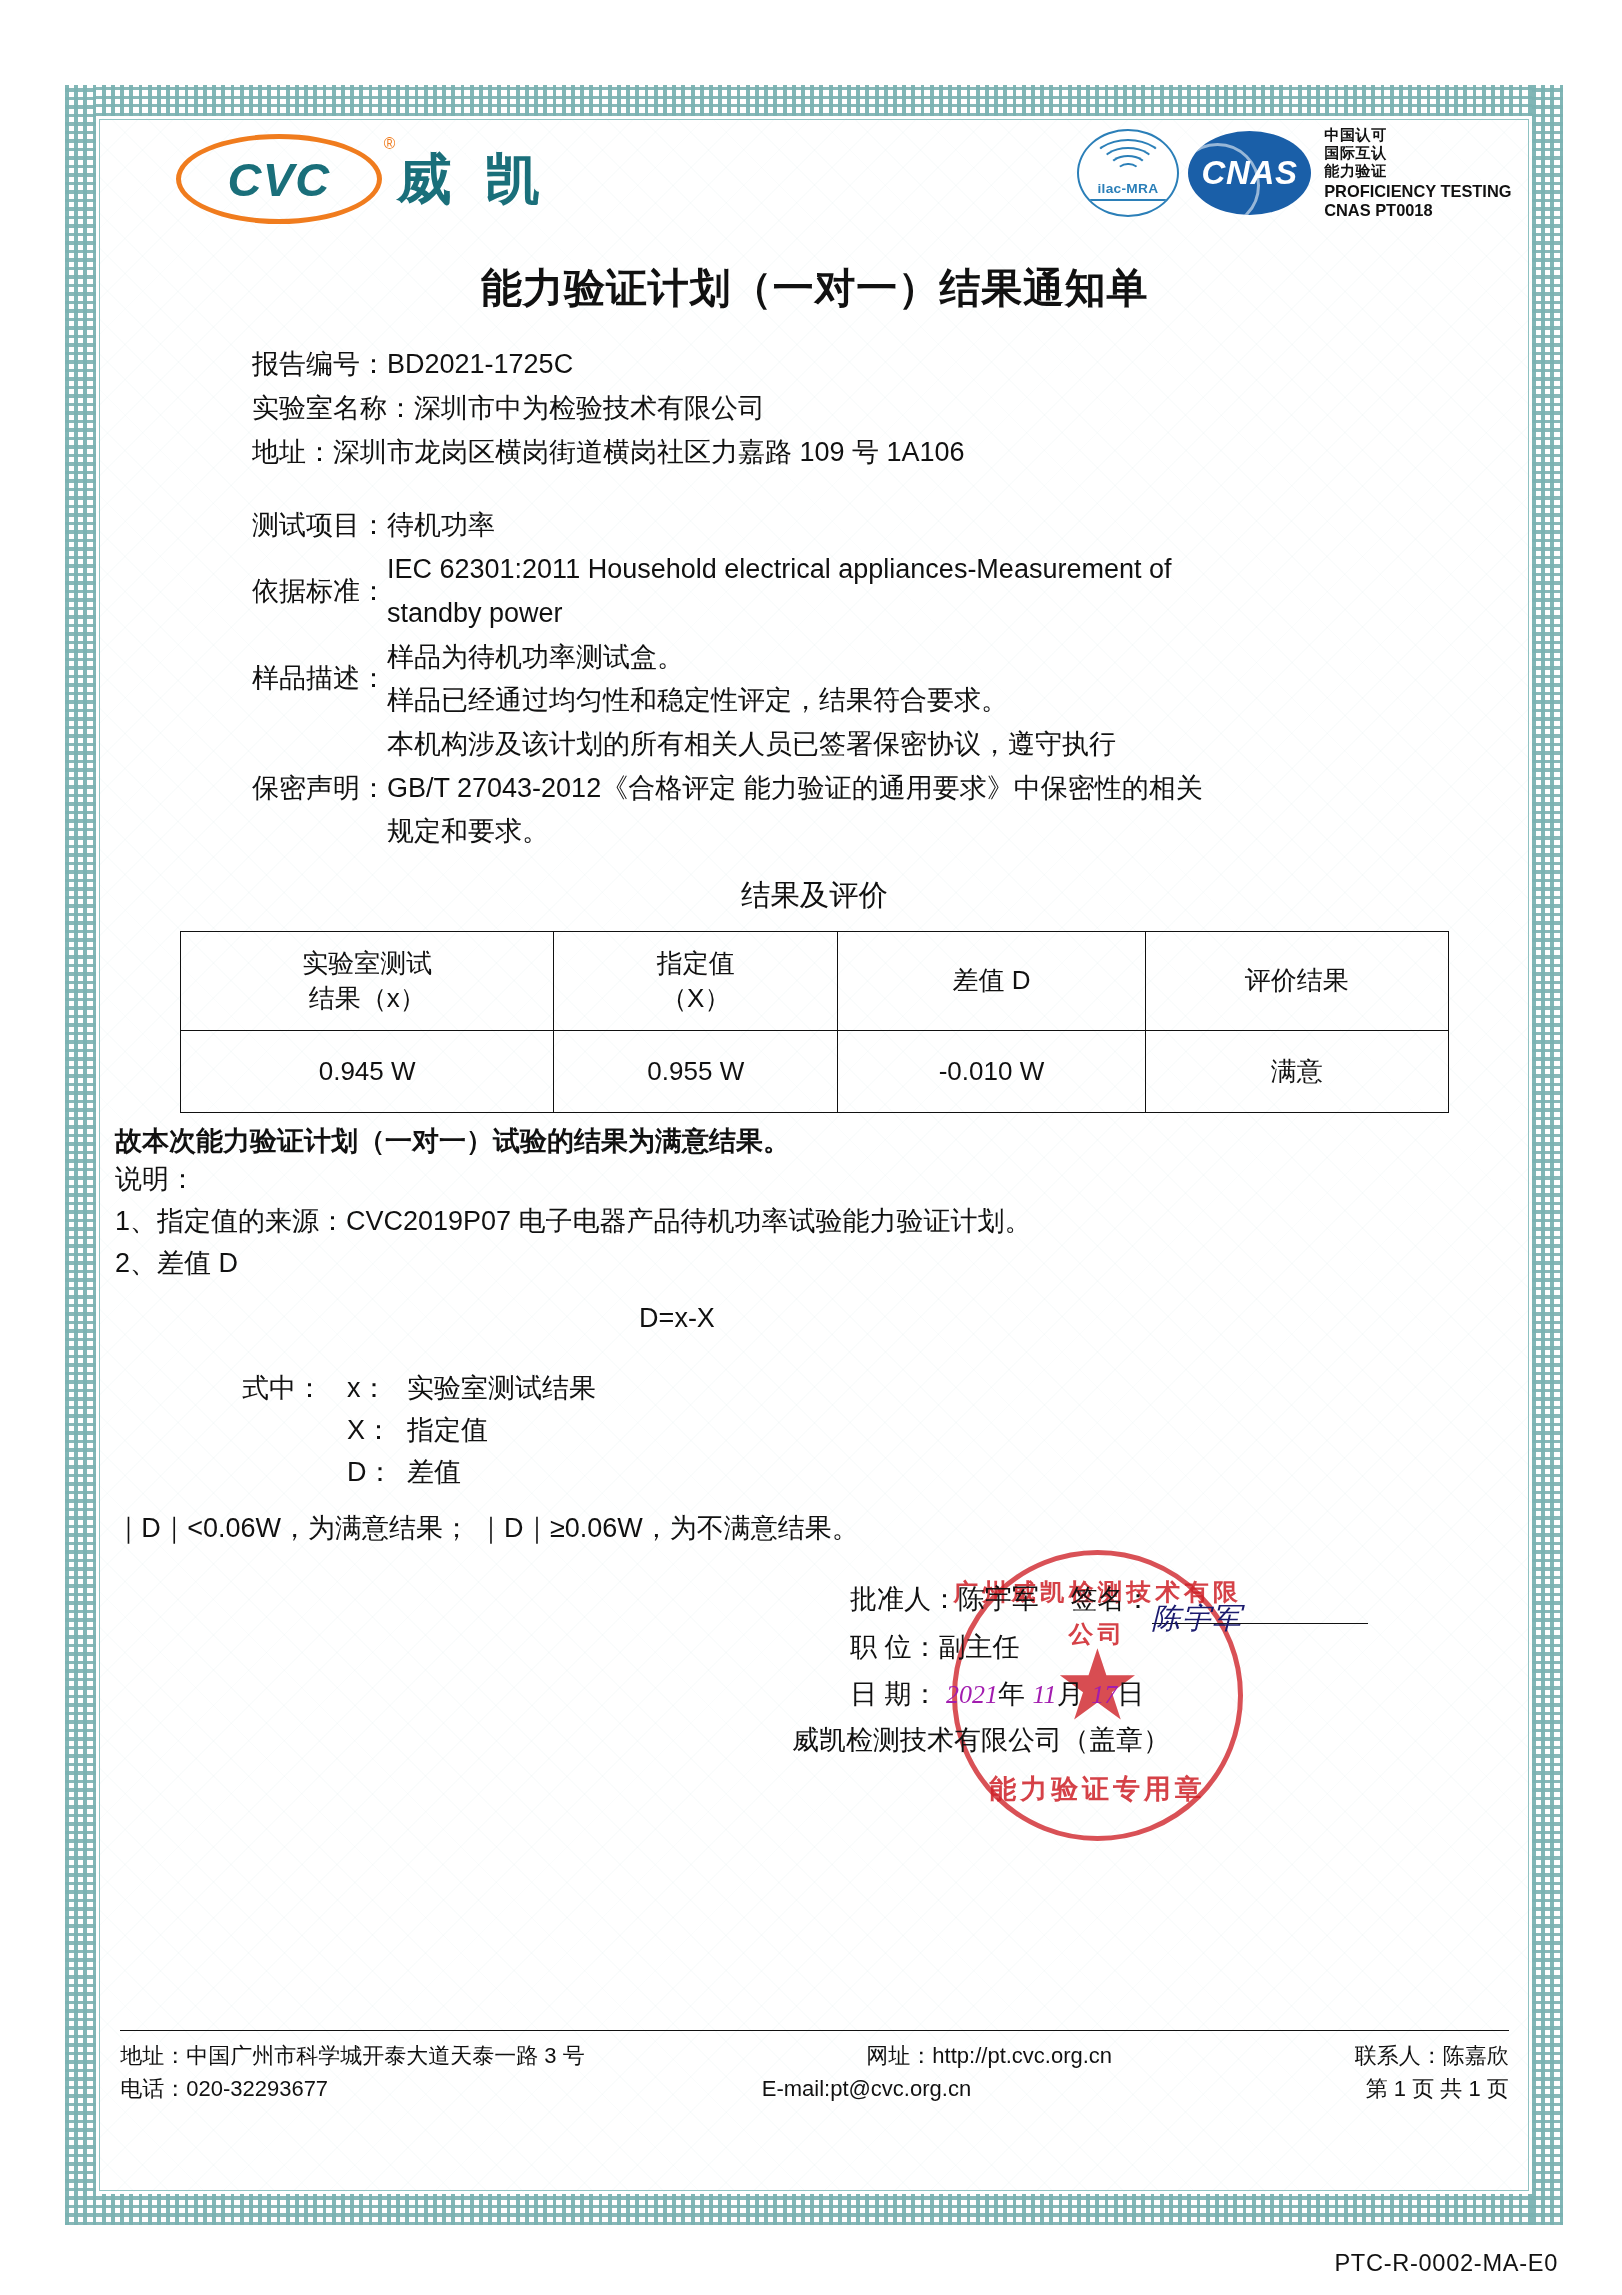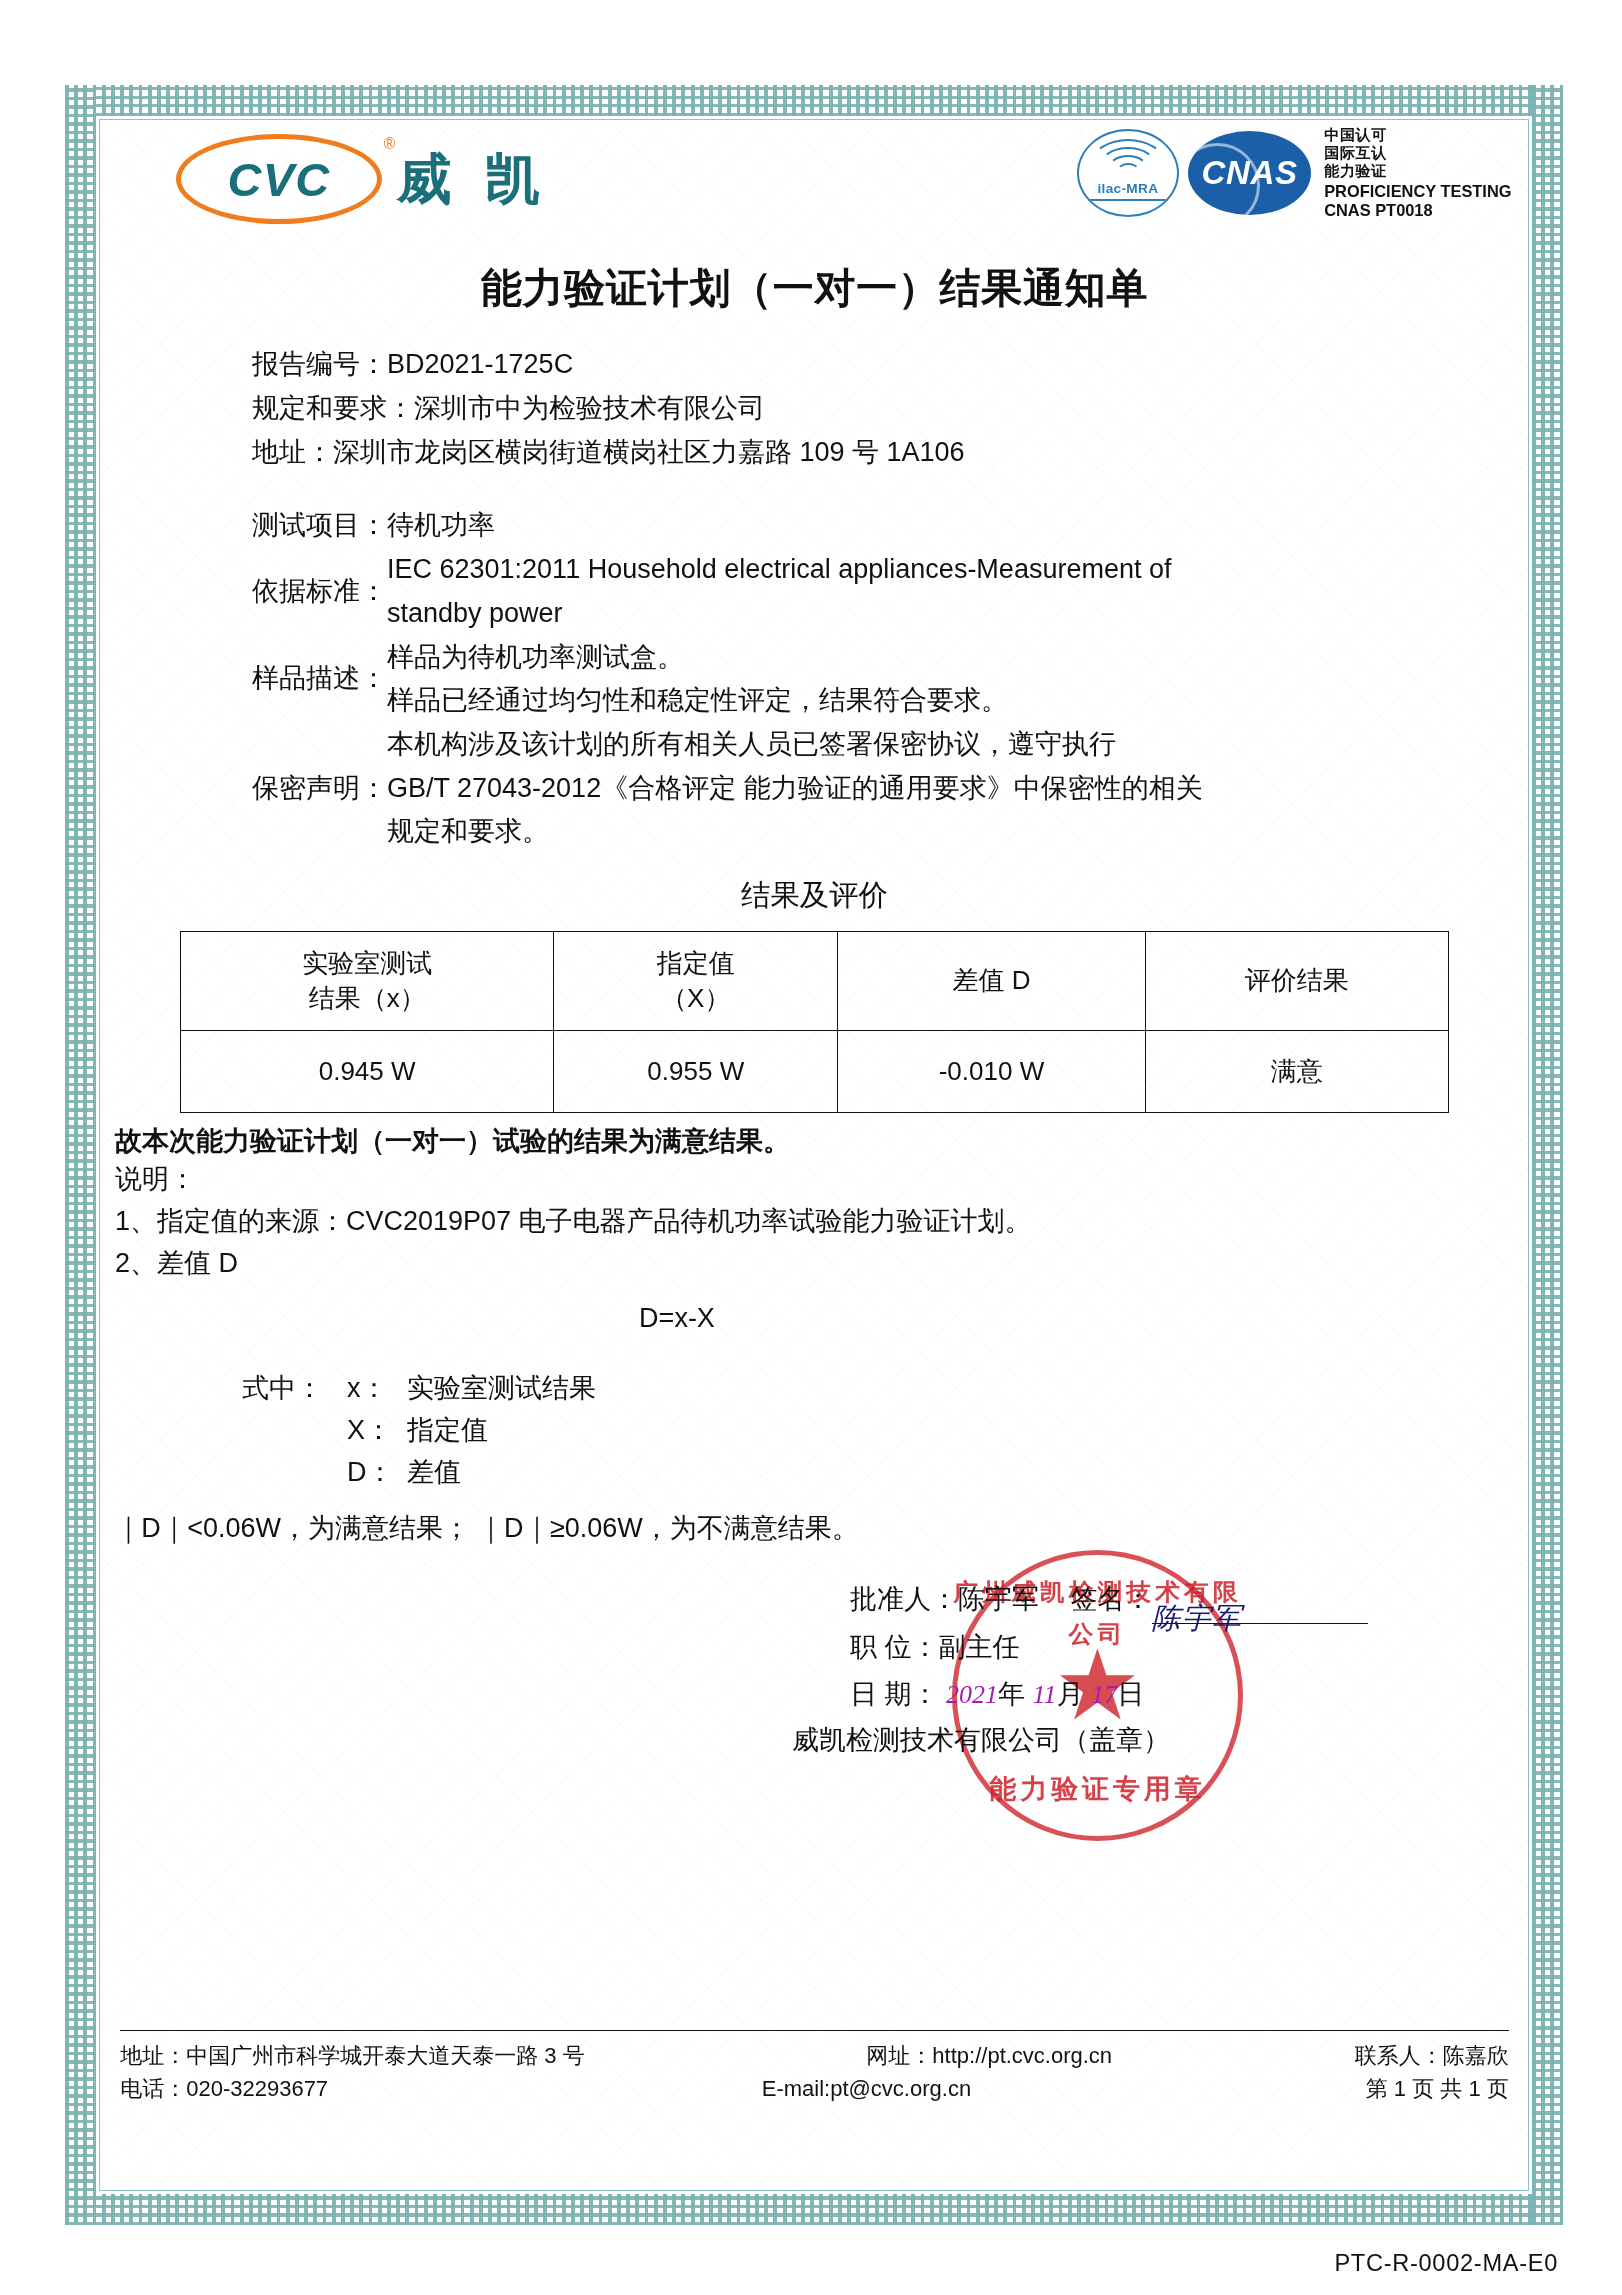--- a/index.html
+++ b/index.html
@@ -499,21 +499,21 @@
       </div>
     </div>
 
     <div class="doc-title">能力验证计划（一对一）结果通知单</div>
 
     <div class="info-block">
       <div class="info-line">
         <span class="lbl">报告编号：</span><span>BD2021-1725C</span>
       </div>
       <div class="info-line">
-        <span class="lbl">规定和要求：</span><span>深圳市中为检验技术有限公司</span>
+        <span class="lbl">实验室名称：</span><span>深圳市中为检验技术有限公司</span>
       </div>
       <div class="info-line">
         <span class="lbl">地址：</span><span>深圳市龙岗区横岗街道横岗社区力嘉路 109 号 1A106</span>
       </div>
     </div>
 
     <div class="gap-block"></div>
 
     <div class="info-block2">
       <div class="row">

